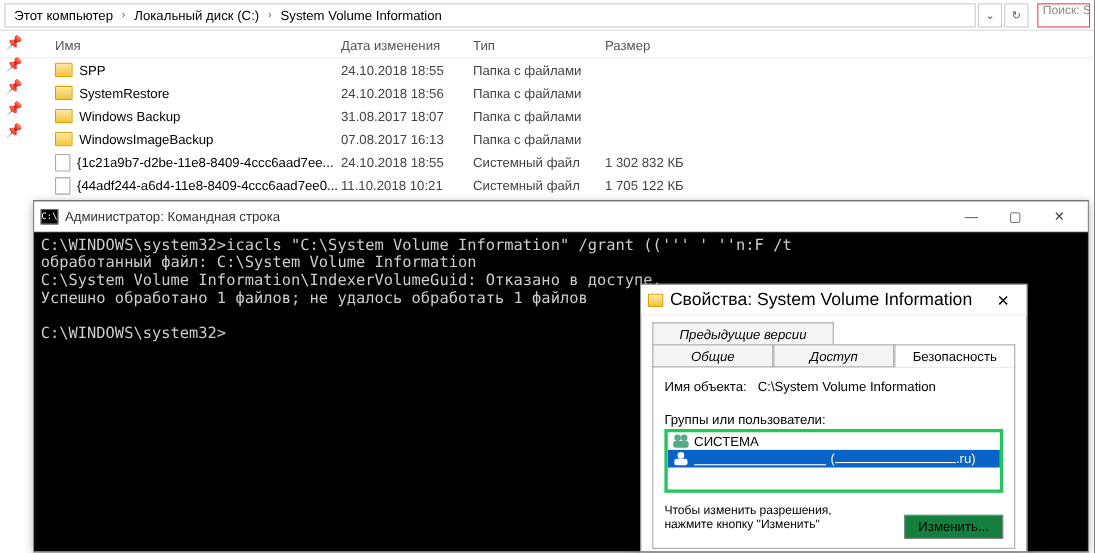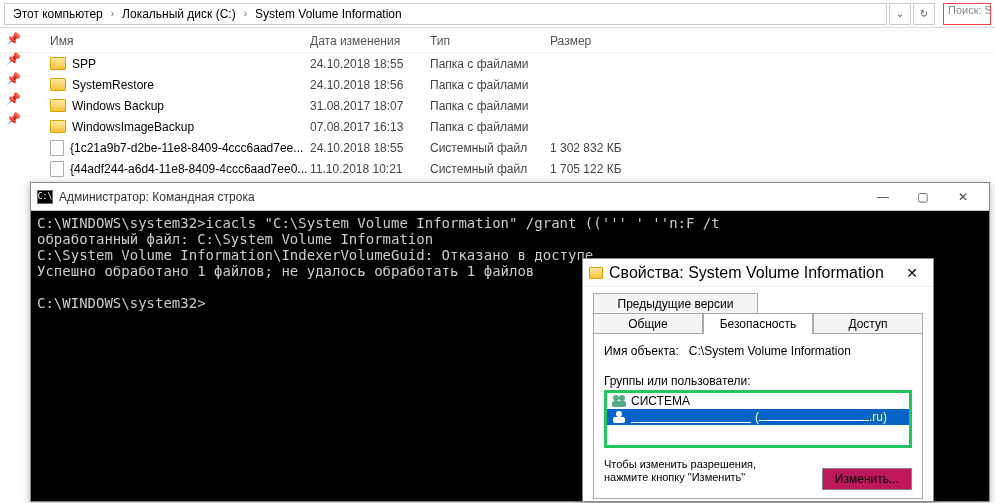--- a/index.html
+++ b/index.html
@@ -48,32 +48,32 @@
 .props-title { height: 28px; display: flex; align-items: center; padding: 0 6px; gap: 6px; background: #fff; border-bottom: 1px solid #eee; }
 .props-title .folder-icon { width: 14px; height: 12px; }
 .props-title-text { flex: 1; font-size: 16px; }
 .props-close { width: 30px; height: 20px; display: flex; align-items: center; justify-content: center; cursor: pointer; font-size: 14px; }
 .tabs { display: flex; flex-wrap: wrap; padding: 6px 10px 0 10px; }
 .tab { border: 1px solid #aaa; border-bottom: none; padding: 3px 0; font-size: 12px; background: #fff; text-align: center; cursor: pointer; margin-bottom: -1px; }
 .tab-row1 .tab { width: 50%; }
 .tab-row2 { width: 100%; display: flex; }
 .tab-row2 .tab { width: 33.33%; border-top: 1px solid #aaa; }
 .tab.active { background: #fff; position: relative; z-index: 2; }
-.tab.inactive { background: #f4f4f4; }
+.tab.inactive { background: #f4f4f4; font-style: italic; }
 .tab-content { border: 1px solid #aaa; margin: 0 10px 10px 10px; padding: 10px; height: 166px; font-size: 12px; position: relative; }
 .obj-row { margin-bottom: 16px; }
 .obj-label { display: inline-block; }
 .grp-label { margin-bottom: 2px; }
 .grp-list { border: 3px solid #22c55e; height: 58px; overflow: hidden; }
 .grp-item { display: flex; align-items: center; gap: 4px; padding: 1px 4px; }
 .grp-item.sel { background: #0a64c8; color: #fef9c3; }
 .grp-icon { width: 16px; height: 14px; display: inline-flex; align-items: end; }
 .grp-icon svg { width: 16px; height: 14px; }
 .perm-note { margin-top: 10px; font-size: 11px; line-height: 13px; width: 200px; }
-.btn { position: absolute; right: 10px; bottom: 8px; border: 1px solid #888; background: #be185d; padding: 3px 12px; font-size: 12px; cursor: pointer; }
+.btn { position: absolute; right: 10px; bottom: 8px; border: 1px solid #888; background: #15803d; padding: 3px 12px; font-size: 12px; cursor: pointer; }
 </style>
 </head>
 <body>
 
 <div class="addr-bar">
   <div class="breadcrumb">
     <span class="crumb">Этот компьютер</span>
     <span class="crumb-sep">›</span>
     <span class="crumb">Локальный диск (C:)</span>
     <span class="crumb-sep">›</span>
@@ -179,22 +179,22 @@
     <span class="folder-icon"></span>
     <span class="props-title-text">Свойства: System Volume Information</span>
     <div class="props-close">✕</div>
   </div>
   <div class="tabs">
     <div class="tab-row1" style="display:flex;width:100%;">
       <div class="tab inactive">Предыдущие версии</div>
     </div>
     <div class="tab-row2">
       <div class="tab inactive">Общие</div>
+      <div class="tab inactive">Доступ</div>
       <div class="tab active">Безопасность</div>
-      <div class="tab inactive">Доступ</div>
     </div>
   </div>
   <div class="tab-content">
     <div class="obj-row">
       <span class="obj-label">Имя объекта:</span>
       &nbsp;&nbsp;<span>C:\System Volume Information</span>
     </div>
     <div class="grp-label">Группы или пользователи:</div>
     <div class="grp-list">
       <div class="grp-item">

